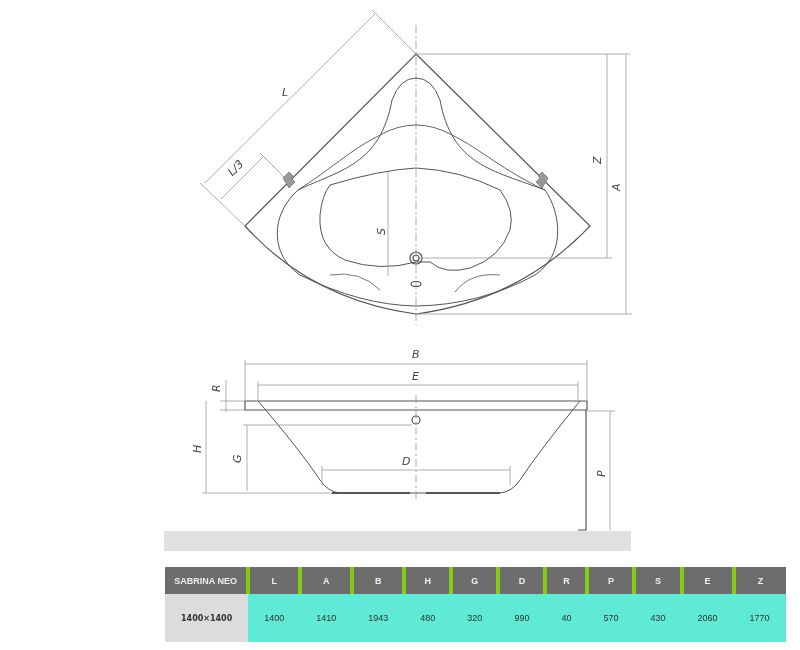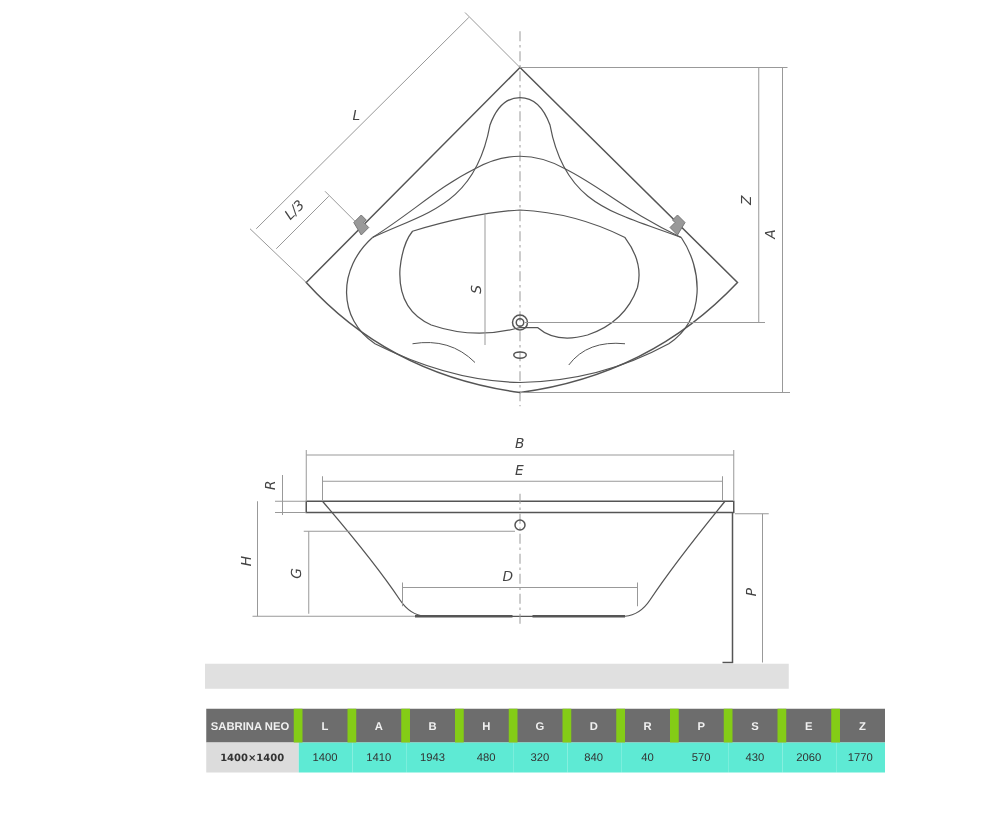--- a/index.html
+++ b/index.html
@@ -1,22 +1,22 @@
 <!DOCTYPE html>
 <html><head>
   <meta charset="utf-8">
   <style>
     html, body { margin: 0; padding: 0; background: #ffffff; }
     body { width: 800px; height: 650px; position: relative; overflow: hidden; font-family: "DejaVu Sans", sans-serif; }
     #drawing { position: absolute; left: 0; top: 0; width: 800px; height: 560px; }
     .lbl { font-family: "DejaVu Sans", sans-serif; font-size: 11px; font-style: italic; fill: #444; }
     #spec-table { position: absolute; left: 165px; top: 567px; border-collapse: collapse; font-family: "Liberation Sans", sans-serif; font-size: 9px; }
-    #spec-table th { background: #6d6d6d; color: #f0f0f0; font-weight: bold; height: 27px; padding: 0; text-align: center; border-right: 7px solid #84cc16; }
+    #spec-table th { background: #6d6d6d; color: #f0f0f0; font-weight: bold; height: 27px; padding: 0; text-align: center; border-right: 4px solid #84cc16; }
     #spec-table th:last-child { border-right: none; }
-    #spec-table td { height: 16px; padding: 4px; text-align: center; color: #333; margin-left: 33px; }
+    #spec-table td { height: 16px; padding: 16px; text-align: center; color: #333; margin-left: 33px; }
     #spec-table td.model { background: #d9d9d9; font-weight: bold; font-family: "DejaVu Sans", sans-serif; font-size: 8px; color: #333; }
     #spec-table tr.row-odd td { background: #5eead4; }
     #spec-table tr.row-even td { background: #eeeeee; }
     #spec-table tr td.model { background: #dcdcdc; }
     .c-model { width: 70px; }
     .c-val { width: 36px; }
   </style>
 </head>
 <body>
 
@@ -143,21 +143,21 @@
     </tr>
   </thead>
   <tbody>
     <tr class="row-odd">
       <td class="model">1400×1400</td>
       <td>1400</td>
       <td>1410</td>
       <td>1943</td>
       <td>480</td>
       <td>320</td>
-      <td>840</td>
+      <td>990</td>
       <td>40</td>
       <td>570</td>
       <td>430</td>
       <td>2060</td>
       <td>1770</td>
     </tr>
   </tbody>
 </table>
 
 </body></html>

